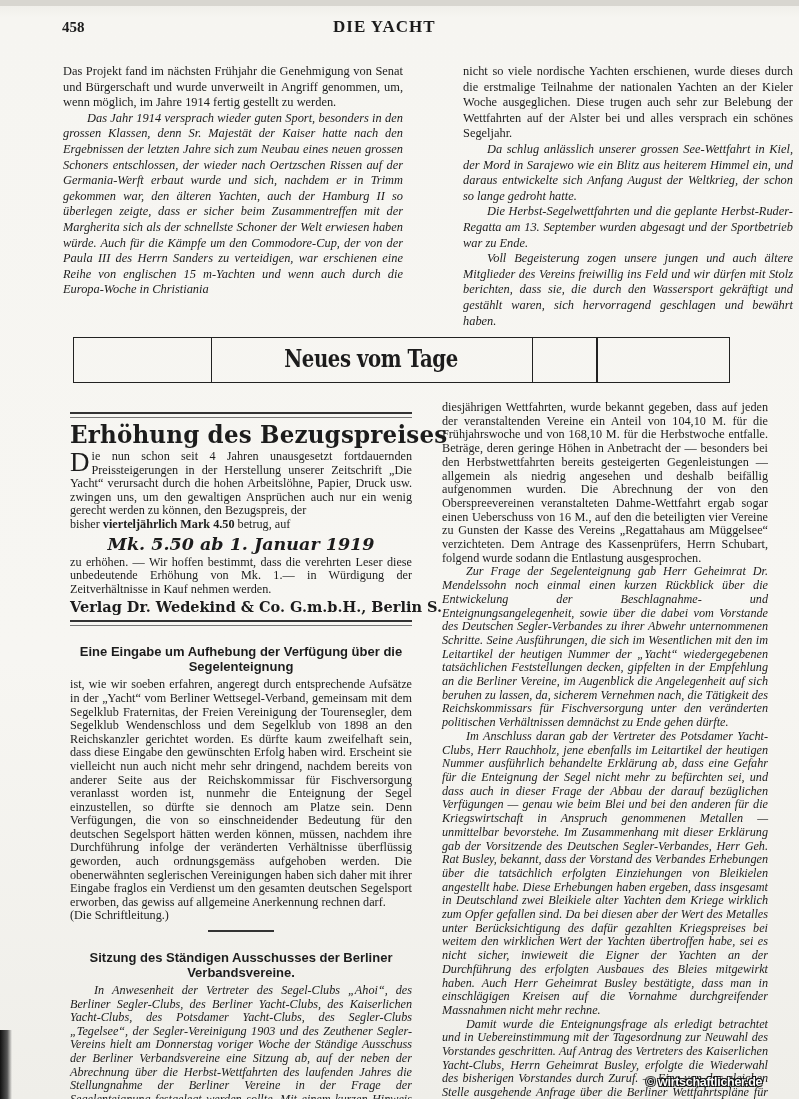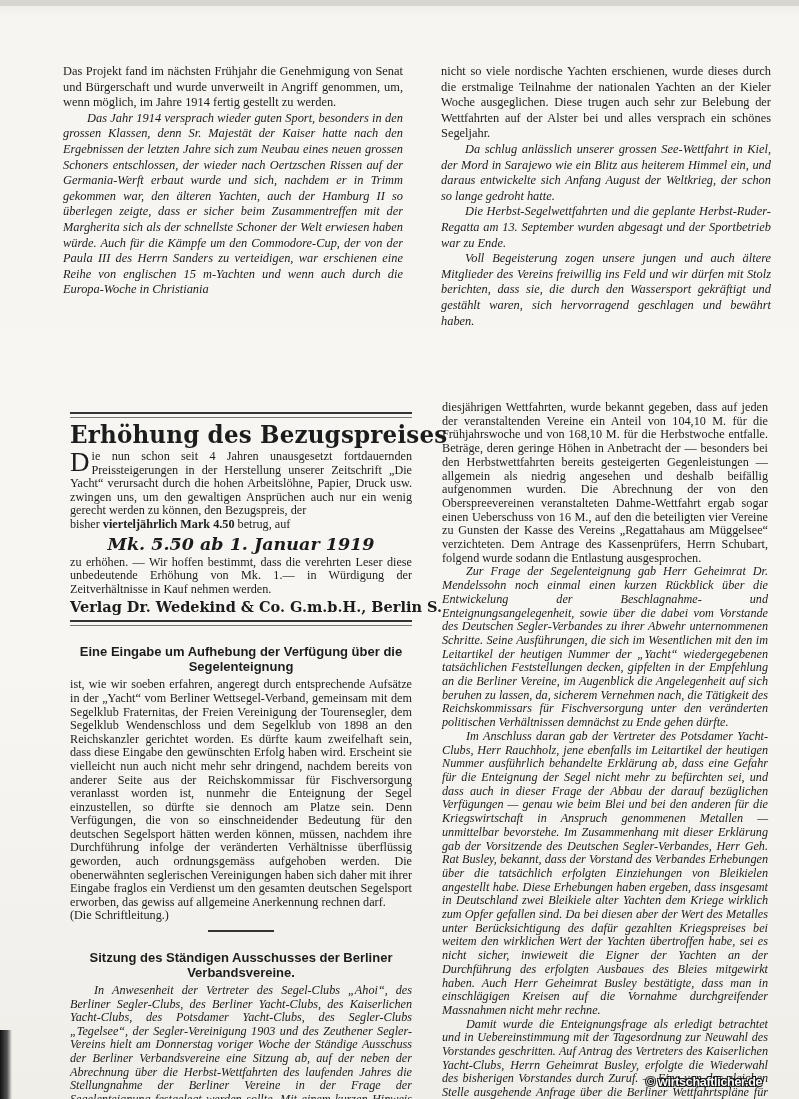--- a/index.html
+++ b/index.html
@@ -17,21 +17,21 @@
     .topband { position:absolute; left:0; top:0; width:799px; height:6px; background:#d8d6d0; }
     .left-shadow { position:absolute; left:0; top:1030px; width:12px; height:69px; background:linear-gradient(90deg,#111,#555 60%,transparent); }
     .header { position:absolute; top:16px; left:62px; width:690px; height:24px; }
     .page-number { position:absolute; left:0; top:3px; font-size:15px; font-weight:bold; }
     .running-title { position:absolute; left:271px; top:1px; font-size:17px; font-weight:bold; letter-spacing:1px; font-family:"Liberation Serif", serif; }
 
     .col { position:absolute; font-size:12.4px; line-height:15.6px; text-align:justify; }
     .col p { margin:0; }
     .col p.ind { text-indent:24px;font-style:italic; }
     .col-top-left { left:63px; top:64px; width:340px; }
-    .col-top-right { left:441px; top:64px; width:330px; }
+    .col-top-right { left:463px; top:64px; width:330px; }
 
     .banner { position:absolute; left:73px; top:337px; width:657px; height:46px; }
     .banner .box-l { position:absolute; left:0; top:0; width:137px; height:44px; border:1.5px solid #222; }
     .banner .box-m { position:absolute; left:137px; top:0; width:322px; height:44px; border-top:1.5px solid #222; border-bottom:1.5px solid #222; }
     .banner .box-r { position:absolute; left:459px; top:0; width:196px; height:44px; border:1.5px solid #222; }
     .banner .box-r .divider { position:absolute; left:63px; top:0; width:1.5px; height:44px; background:#222; }
     .banner-title { position:absolute; left:0; width:322px; top:6px; text-align:center; font-family:"DejaVu Serif", serif; font-weight:bold; font-size:24px; letter-spacing:-0.5px; transform:scaleX(0.82); }
 
     .col-left { left:70px; top:410px; width:342px; font-size:12.2px; line-height:13.6px; }
     .wavy { height:3px; border-top:2px solid #333; border-bottom:1px solid #777; margin:2px 0; }
@@ -48,33 +48,46 @@
     .col-right { left:442px; top:401px; width:326px; font-size:12.2px; line-height:13.7px; }
     .watermark { position:absolute; left:646px; top:1075px; font-family:"Liberation Sans", sans-serif; font-size:12.5px; font-weight:bold; color:#fff; text-shadow:0 0 1px #111, 1px 1px 0 #111, -1px -1px 0 #111, 1px -1px 0 #111, -1px 1px 0 #111; letter-spacing:-0.3px; }
   </style>
 </head>
 <body>
 
 <div class="page">
   <div class="topband"></div>
   <div class="left-shadow"></div>
 
+  <div class="header">
+    <span class="page-number">458</span>
+    <span class="running-title">DIE YACHT</span>
+  </div>
 
   <div class="col col-top-left">
     <p>Das Projekt fand im nächsten Frühjahr die Genehmigung von Senat und Bürgerschaft und wurde unverweilt in Angriff genommen, um, wenn möglich, im Jahre 1914 fertig gestellt zu werden.</p>
     <p class="ind">Das Jahr 1914 versprach wieder guten Sport, besonders in den grossen Klassen, denn Sr. Majestät der Kaiser hatte nach den Ergebnissen der letzten Jahre sich zum Neubau eines neuen grossen Schoners entschlossen, der wieder nach Oertzschen Rissen auf der Germania-Werft erbaut wurde und sich, nachdem er in Trimm gekommen war, den älteren Yachten, auch der Hamburg II so überlegen zeigte, dass er sicher beim Zusammentreffen mit der Margherita sich als der schnellste Schoner der Welt erwiesen haben würde. Auch für die Kämpfe um den Commodore-Cup, der von der Paula III des Herrn Sanders zu verteidigen, war erschienen eine Reihe von englischen 15 m-Yachten und wenn auch durch die Europa-Woche in Christiania</p>
   </div>
 
   <div class="col col-top-right">
     <p>nicht so viele nordische Yachten erschienen, wurde dieses durch die erstmalige Teilnahme der nationalen Yachten an der Kieler Woche ausgeglichen. Diese trugen auch sehr zur Belebung der Wettfahrten auf der Alster bei und alles versprach ein schönes Segeljahr.</p>
     <p class="ind">Da schlug anlässlich unserer grossen See-Wettfahrt in Kiel, der Mord in Sarajewo wie ein Blitz aus heiterem Himmel ein, und daraus entwickelte sich Anfang August der Weltkrieg, der schon so lange gedroht hatte.</p>
     <p class="ind">Die Herbst-Segelwettfahrten und die geplante Herbst-Ruder-Regatta am 13. September wurden abgesagt und der Sportbetrieb war zu Ende.</p>
     <p class="ind">Voll Begeisterung zogen unsere jungen und auch ältere Mitglieder des Vereins freiwillig ins Feld und wir dürfen mit Stolz berichten, dass sie, die durch den Wassersport gekräftigt und gestählt waren, sich hervorragend geschlagen und bewährt haben.</p>
   </div>
 
+  <div class="banner">
+    <div class="box-l"></div>
+    <div class="box-m">
+      <div class="banner-title">Neues vom Tage</div>
+    </div>
+    <div class="box-r">
+      <div class="divider"></div>
+    </div>
+  </div>
 
   <div class="col col-left">
     <div class="wavy"></div>
     <div class="h-big">Erhöhung des Bezugspreises</div>
     <p class="dropcap-p">Die nun schon seit 4 Jahren unausgesetzt fortdauernden Preissteigerungen in der Herstellung unserer Zeitschrift „Die Yacht“ verursacht durch die hohen Arbeitslöhne, Papier, Druck usw. zwingen uns, um den gewaltigen Ansprüchen auch nur ein wenig gerecht werden zu können, den Bezugspreis, der</p>
     <p class="center">
       <span>bisher</span>
       <span class="bold">vierteljährlich Mark 4.50</span>
       <span>betrug, auf</span>
     </p>

